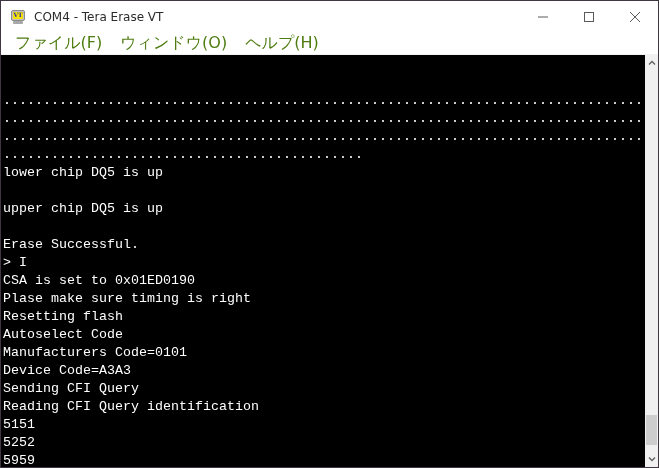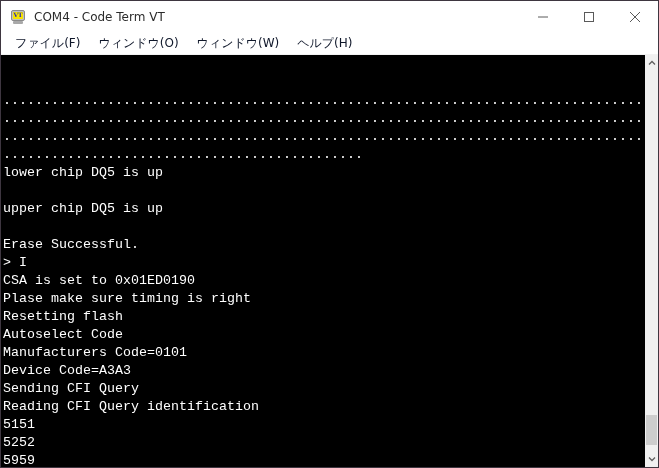--- a/index.html
+++ b/index.html
@@ -49,21 +49,21 @@
   .win-btn svg { display: block; }
 
   
   .menubar {
     height: 23px; background: #ffffff;
     display: flex; align-items: center;
     padding-left: 5px; flex: 0 0 auto;
     border-bottom: 1px solid #f2f2f2;
   }
   .menu-item {
-    font-size: 12px; color: #0f172a; padding: 2px 9px; white-space: nowrap;
+    font-size: 16px; color: #4d7c0f; padding: 2px 9px; white-space: nowrap;
   }
 
   
   .terminal {
     flex: 1 1 auto; position: relative; background: #000; overflow: hidden;
   }
   .term-content {
     position: absolute; left: 0; top: 0; right: 13px; bottom: 0;
     padding: 1px 0 0 2px;
     font-family: "Liberation Mono", "DejaVu Sans Mono", monospace;
@@ -97,21 +97,21 @@
 
 <div class="window">
 
   <div class="titlebar">
     <div class="app-icon">
       <div class="screen">
         <div class="glass">VT</div>
       </div>
       <div class="base"></div>
     </div>
-    <div class="window-title">COM4 - Code Term VT</div>
+    <div class="window-title">COM4 - Tera Erase VT</div>
     <div class="win-buttons">
       <button class="win-btn" title="minimize">
         <span class="glyph">
           <svg width="10" height="10" viewBox="0 0 10 10">
               <line x1="0" y1="5" x2="10" y2="5" stroke="#5a5a5a" stroke-width="1"></line>
             </svg>
         </span>
       </button>
       <button class="win-btn" title="maximize">
         <span class="glyph">
@@ -127,21 +127,20 @@
               <line x1="10" y1="0" x2="0" y2="10" stroke="#5a5a5a" stroke-width="1"></line>
             </svg>
         </span>
       </button>
     </div>
   </div>
 
   <div class="menubar">
     <span class="menu-item">ファイル(F)</span>
     <span class="menu-item">ウィンドウ(O)</span>
-    <span class="menu-item">ウィンドウ(W)</span>
     <span class="menu-item">ヘルプ(H)</span>
   </div>
 
   <div class="terminal">
     <div class="term-content">
       <div><div class="tline">................................................................................</div><div class="tline">................................................................................</div><div class="tline">................................................................................</div><div class="tline">.............................................</div><div class="tline">lower chip DQ5 is up</div><div class="tline"></div><div class="tline">upper chip DQ5 is up</div><div class="tline"></div><div class="tline">Erase Successful.</div><div class="tline">&gt; I</div><div class="tline">CSA is set to 0x01ED0190</div><div class="tline">Plase make sure timing is right</div><div class="tline">Resetting flash</div><div class="tline">Autoselect Code</div><div class="tline">Manufacturers Code=0101</div><div class="tline">Device Code=A3A3</div><div class="tline">Sending CFI Query</div><div class="tline">Reading CFI Query identification</div><div class="tline">5151</div><div class="tline">5252</div><div class="tline">5959</div></div>
       
     </div>
 
     <div class="scrollbar">

